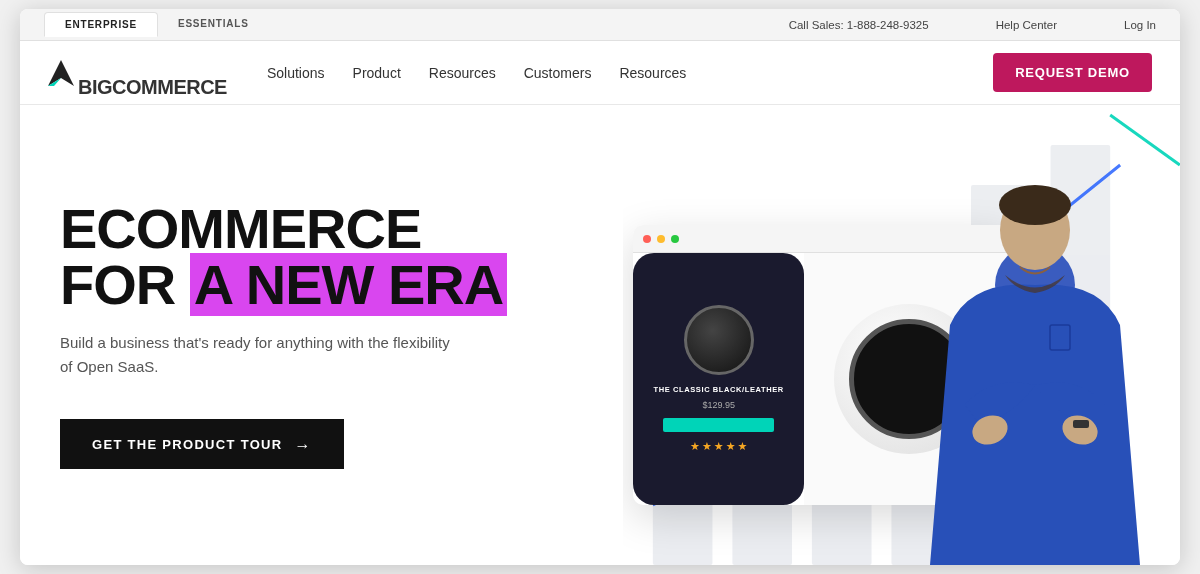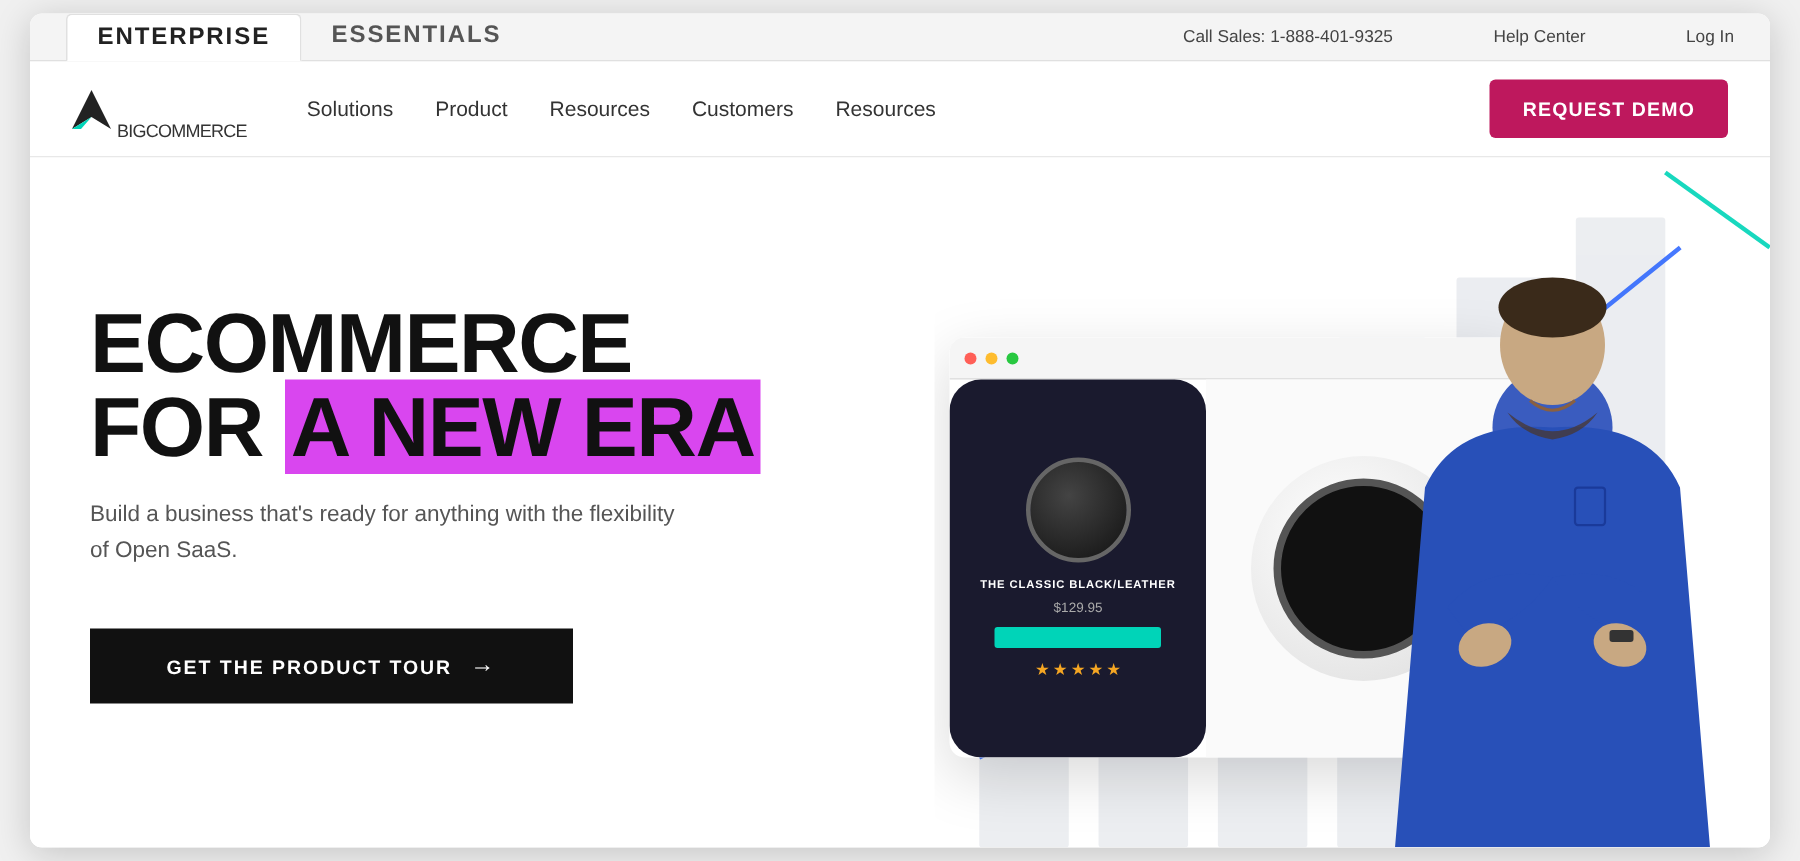--- a/index.html
+++ b/index.html
@@ -28,21 +28,21 @@
       padding: 0 24px;
       height: 32px;
       border-bottom: 1px solid #e0e0e0;
     }
     .tabs-row {
       display: flex;
       gap: 0;
     }
     .tab {
       padding: 6px 20px;
-      font-size: 16px;
+      font-size: 10px;
       font-weight: 600;
       letter-spacing: 0.08em;
       color: #555;
       cursor: pointer;
       border-radius: 4px 4px 0 0;
       text-transform: uppercase;
     }
     .tab.active {
       background: #fff;
       color: #222;
@@ -79,22 +79,22 @@
       gap: 2px;
       margin-right: 40px;
       text-decoration: none;
     }
     .logo-icon {
       width: 26px;
       height: 26px;
       margin-right: 2px;
     }
     .logo-text {
-      font-size: 12px;
-      font-weight: 400;
+      font-size: 20px;
+      font-weight: 700;
       color: #333;
       letter-spacing: -0.5px;
       margin-top: 29px;
     }
     .logo-text span {
       color: #34d4c8;
     }
     .nav-links {
       display: flex;
       gap: 28px;
@@ -161,21 +161,21 @@
       line-height: 1.6;
       margin-bottom: 40px;
       max-width: 400px;
     }
     .hero-cta {
       display: inline-flex;
       align-items: center;
       gap: 12px;
       background: #111;
       color: #fff;
-      padding: 16px 51px;
+      padding: 16px 32px;
       font-size: 13px;
       font-weight: 700;
       letter-spacing: 0.1em;
       text-transform: uppercase;
       cursor: pointer;
       border: none;
       width: fit-content;
     }
     .arrow-icon {
       font-size: 16px;
@@ -258,21 +258,21 @@
 <body>
 
 <div class="browser-frame">
 
   <div class="top-bar">
     <div class="tabs-row">
       <div class="tab active">ENTERPRISE</div>
       <div class="tab">ESSENTIALS</div>
     </div>
     <div class="top-bar-right">
-      <span>Call Sales: 1-888-401-9325</span>
+      <span>Call Sales: 1-888-248-9325</span>
       <a>Help Center</a>
       <a>Log In</a>
     </div>
   </div>
 
   <div class="main-nav">
     <a class="logo" href="#">
       <svg class="logo-icon" viewBox="0 0 26 26" fill="none">
         <polygon points="0,26 13,0 26,26 13,18" fill="#222"></polygon>
         <polygon points="0,26 13,18 6,26" fill="#00d4b8"></polygon>

